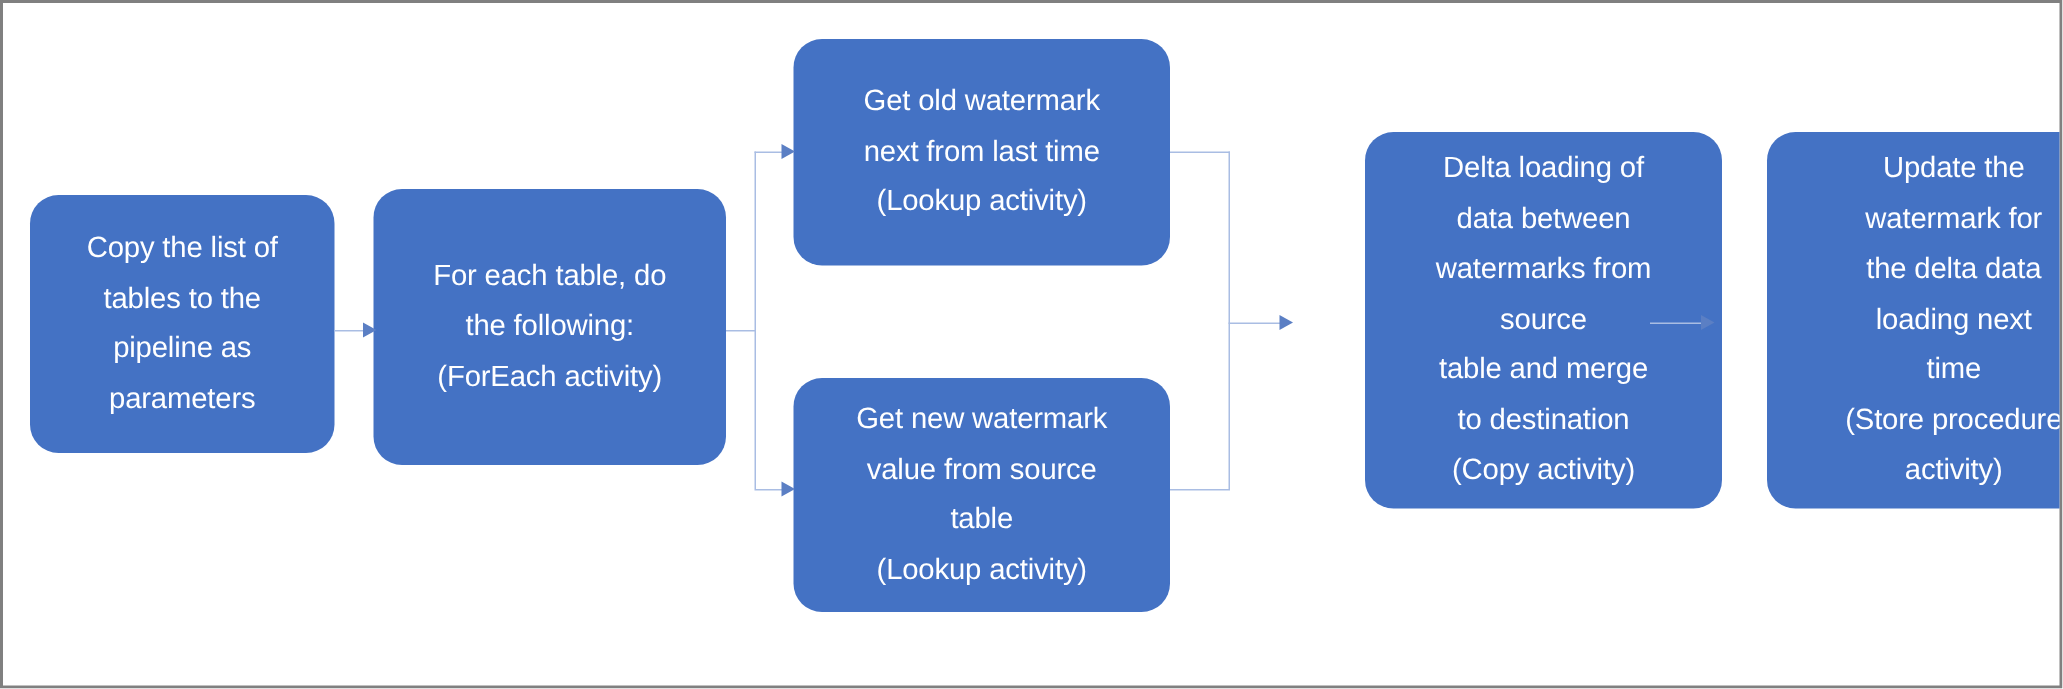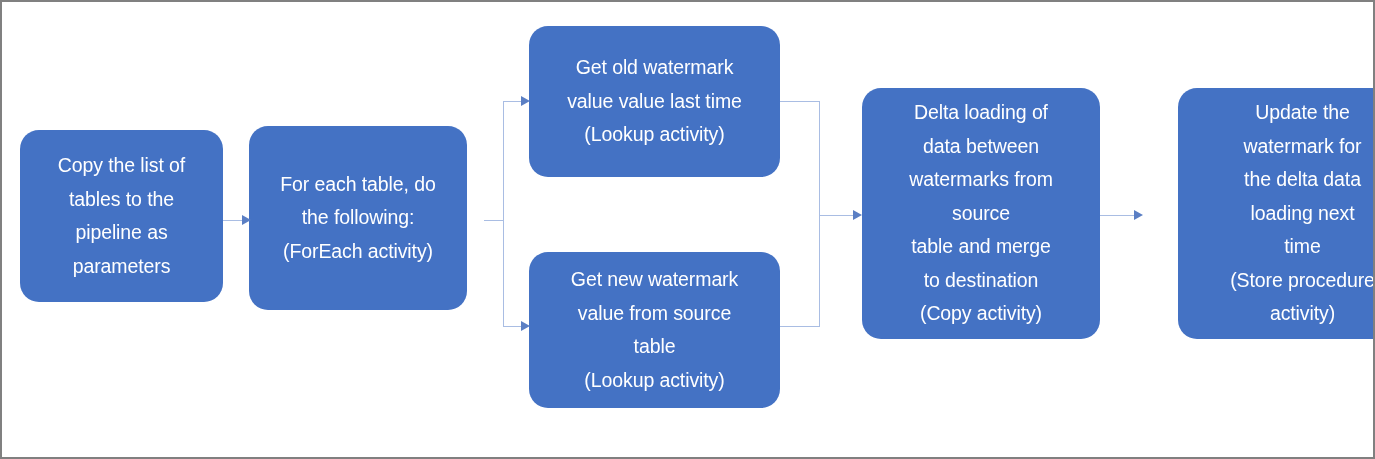--- a/index.html
+++ b/index.html
@@ -63,40 +63,40 @@
 
 <div id="canvas">
 
   <div class="node" style="left:18px; top:128px; width:203px; height:172px;">
     <span class="node-text">Copy the list of
 tables to the
 pipeline as
 parameters</span>
   </div>
 
-  <div class="node" style="left:247px; top:124px; width:218px; height:184px;">
+  <div class="node" style="left:247px; top:124px; width:235px; height:184px;">
     <span class="node-text">For each table, do
 the following:
 (ForEach activity)</span>
   </div>
 
   <div class="node" style="left:527px; top:24px; width:251px; height:151px;">
     <span class="node-text">Get old watermark
-value value last time
+next from last time
 (Lookup activity)</span>
   </div>
 
   <div class="node" style="left:527px; top:250px; width:251px; height:156px;">
     <span class="node-text">Get new watermark
 value from source
 table
 (Lookup activity)</span>
   </div>
 
-  <div class="node" style="left:860px; top:86px; width:238px; height:251px;">
+  <div class="node" style="left:908px; top:86px; width:238px; height:251px;">
     <span class="node-text">Delta loading of
 data between
 watermarks from
 source
 table and merge
 to destination
 (Copy activity)</span>
   </div>
 
   <div class="node" style="left:1176px; top:86px; width:249px; height:251px;justify-content:flex-end;">

